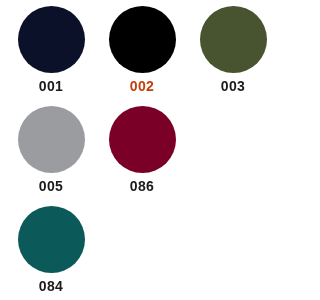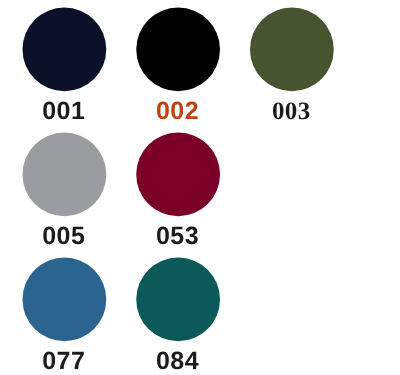--- a/index.html
+++ b/index.html
@@ -52,21 +52,21 @@
   .swatch-disc {
     width: 67px;
     height: 67px;
     border-radius: 50%;
     box-sizing: border-box;
     display: block;
   }
 
   .swatch-label {
     margin-top: 6px;
-    font-size: 20px;
+    font-size: 14px;
     font-weight: bold;
     letter-spacing: 0.3px;
     color: #1b1b1b;
     line-height: 1;
     text-align: center;
     font-family: "Liberation Sans", "DejaVu Sans", sans-serif;
   }
 </style>
 </head>
 <body style="background: rgb(255, 255, 255);">
@@ -77,40 +77,36 @@
     <div class="swatch-cell">
       <span class="swatch-disc" style="background: rgb(11, 17, 41);"></span>
       <span class="swatch-label" style="color: rgb(27, 27, 27);">001</span>
     </div>
     <div class="swatch-cell">
       <span class="swatch-disc" style="background: rgb(0, 0, 0);"></span>
       <span class="swatch-label" style="color: #c2410c;">002</span>
     </div>
     <div class="swatch-cell">
       <span class="swatch-disc" style="background: rgb(71, 84, 47);"></span>
-      <span class="swatch-label" style="color: rgb(27, 27, 27); font-family: Liberation Serif, serif;">003</span>
+      <span class="swatch-label" style="color: rgb(27, 27, 27);">003</span>
     </div>
   </div>
 
   <div class="swatch-row" data-row="1">
     <div class="swatch-cell">
       <span class="swatch-disc" style="background: rgb(154, 156, 160);"></span>
       <span class="swatch-label" style="color: rgb(27, 27, 27);">005</span>
     </div>
     <div class="swatch-cell">
       <span class="swatch-disc" style="background: rgb(122, 0, 39);"></span>
-      <span class="swatch-label" style="color: rgb(27, 27, 27);">053</span>
+      <span class="swatch-label" style="color: rgb(27, 27, 27);">086</span>
     </div>
   </div>
 
   <div class="swatch-row" data-row="2">
-    <div class="swatch-cell">
-      <span class="swatch-disc" style="background: rgb(44, 100, 144);"></span>
-      <span class="swatch-label" style="color: rgb(27, 27, 27);">077</span>
-    </div>
     <div class="swatch-cell">
       <span class="swatch-disc" style="background: rgb(11, 90, 89);"></span>
       <span class="swatch-label" style="color: rgb(27, 27, 27); text-align: right;">084</span>
     </div>
     <div class="swatch-cell empty">
       <span class="swatch-disc"></span>
       <span class="swatch-label" style="color: rgb(27, 27, 27);"></span>
     </div>
   </div>
 

